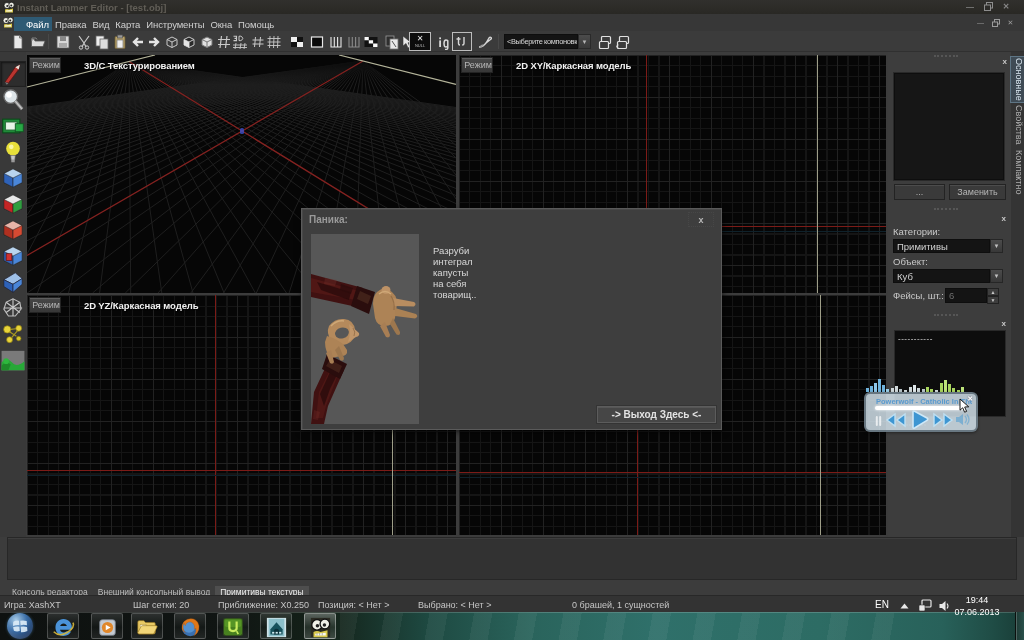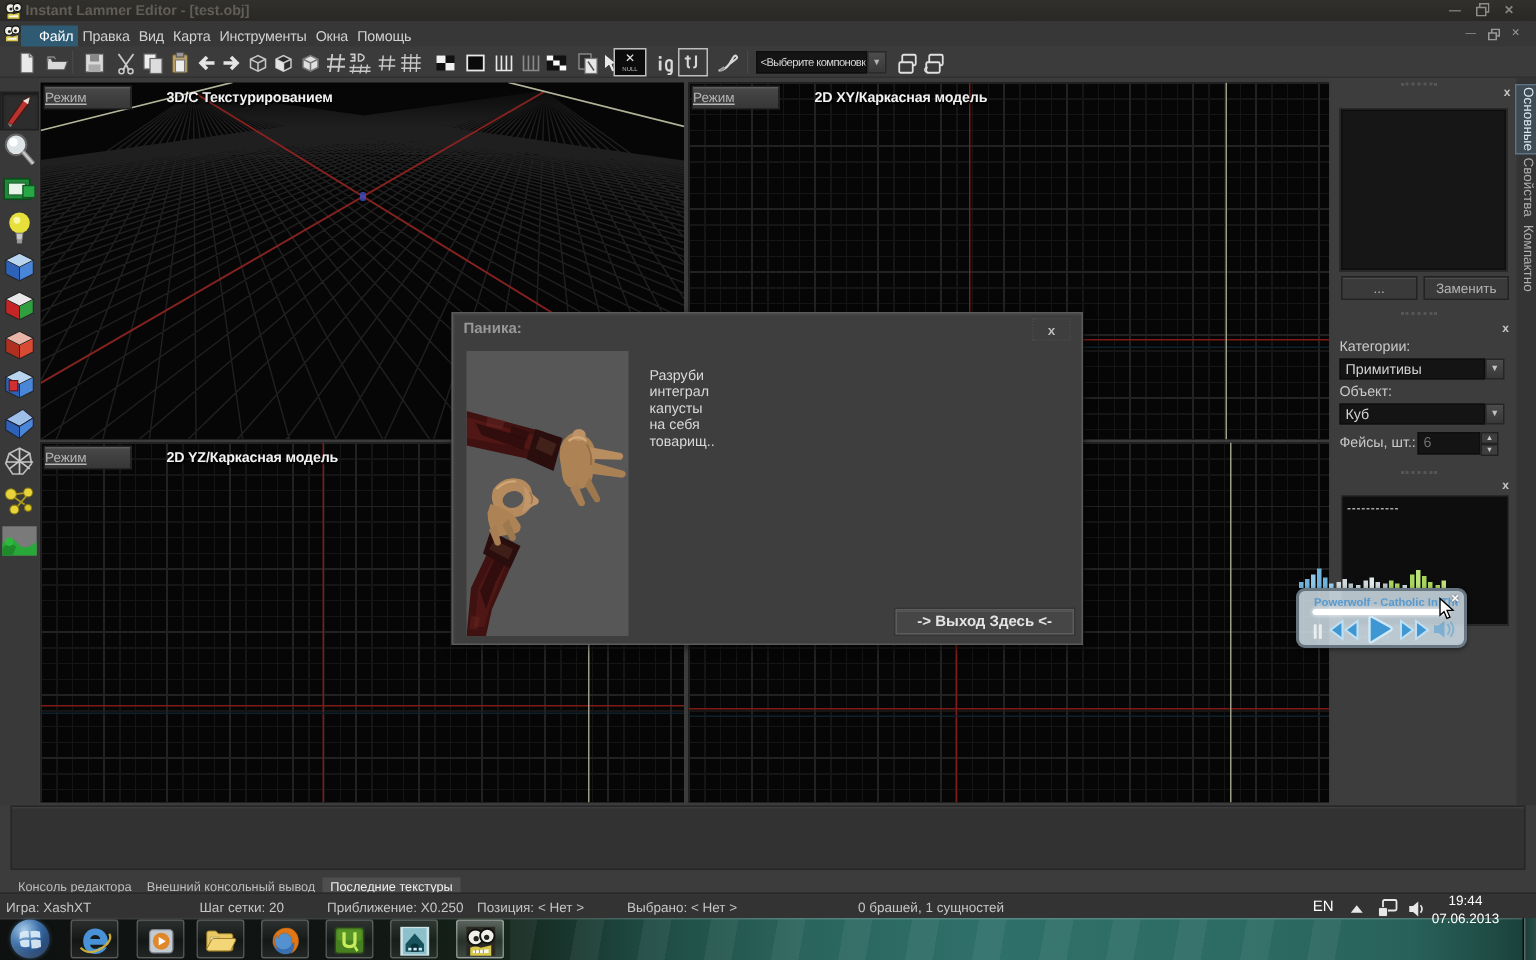--- a/index.html
+++ b/index.html
@@ -46,22 +46,22 @@
       repeating-linear-gradient(to bottom, #222222 0 1px, transparent 1px 42px),
       repeating-linear-gradient(to right, #151515 0 1px, transparent 1px 10.5px),
       repeating-linear-gradient(to bottom, #151515 0 1px, transparent 1px 10.5px);
   }
   .axv { position:absolute; top:0; bottom:0; width:1px; }
   .axh { position:absolute; left:0; right:0; height:1px; }
   .red { background:#7c1b17; }
   .pale { background:#9e9e88; }
   .blueline { background:#0f222b; }
   .vp-head { position:absolute; left:2px; top:2px; display:flex; align-items:center; z-index:5; }
-  .mode-btn { width:59px; height:16px; background:linear-gradient(#484848,#373737); border:1px solid #232323;
-    box-shadow:inset 0 1px 0 #5d5d5d; color:#b5b5b5; font-size:9px; text-align:left; line-height:15px;text-decoration:underline; }
+  .mode-btn { width:32px; height:16px; background:linear-gradient(#484848,#373737); border:1px solid #232323;
+    box-shadow:inset 0 1px 0 #5d5d5d; color:#b5b5b5; font-size:9px; text-align:right; line-height:15px; }
   .vp-title { color:#f2f2f2; font-size:9.5px; letter-spacing:-0.1px; font-weight:bold; margin-left:23px; text-shadow:1px 1px 1px #000; white-space:nowrap; }
 
   
   #rightpanel { position:absolute; left:888px; top:52px; width:125px; height:485px; background:#3d3d3d; }
   #sidetabs { position:absolute; left:1011px; top:52px; width:13px; height:485px; background:#343434; }
   .sidetab { position:absolute; left:0px; width:13px; color:#b0b0b0; font-size:9px;
     writing-mode:vertical-rl; text-align:center; }
   .sidetab.active { background:#3f4b55; color:#dce8f2; outline:1px solid #5e7585; }
   .dock-x { position:absolute; color:#c8c8c8; font-size:8px; font-weight:bold; line-height:7px; }
   .grip { position:absolute; width:24px; height:2px; border-top:2px dotted #565656; }
@@ -577,21 +577,21 @@
   </div>
   <div id="dlg-text">Разруби
 интеграл
 капусты
 на себя
 товарищ..</div>
   <div id="dlg-btn">-&gt; Выход Здесь &lt;-</div>
 </div>
 
 <div id="consolebox"></div>
-<div id="contabs"><div class="contab">Консоль редактора</div><div class="contab">Внешний консольный вывод</div><div class="contab active">Последние текстуры</div></div>
+<div id="contabs"><div class="contab">Консоль редактора</div><div class="contab">Внешний консольный вывод</div><div class="contab active">Примитивы текстуры</div></div>
 <div id="statusbar">
   <div class="stat" style="left:4px">Игра: XashXT</div>
   <div class="stat" style="left:133px">Шаг сетки: 20</div>
   <div class="stat" style="left:218px">Приближение: X0.250</div>
   <div class="stat" style="left:318px">Позиция: &lt; Нет &gt;</div>
   <div class="stat" style="left:418px">Выбрано: &lt; Нет &gt;</div>
   <div class="stat" style="left:572px">0 брашей, 1 сущностей</div>
 </div>
 
 <div id="spectrum">

